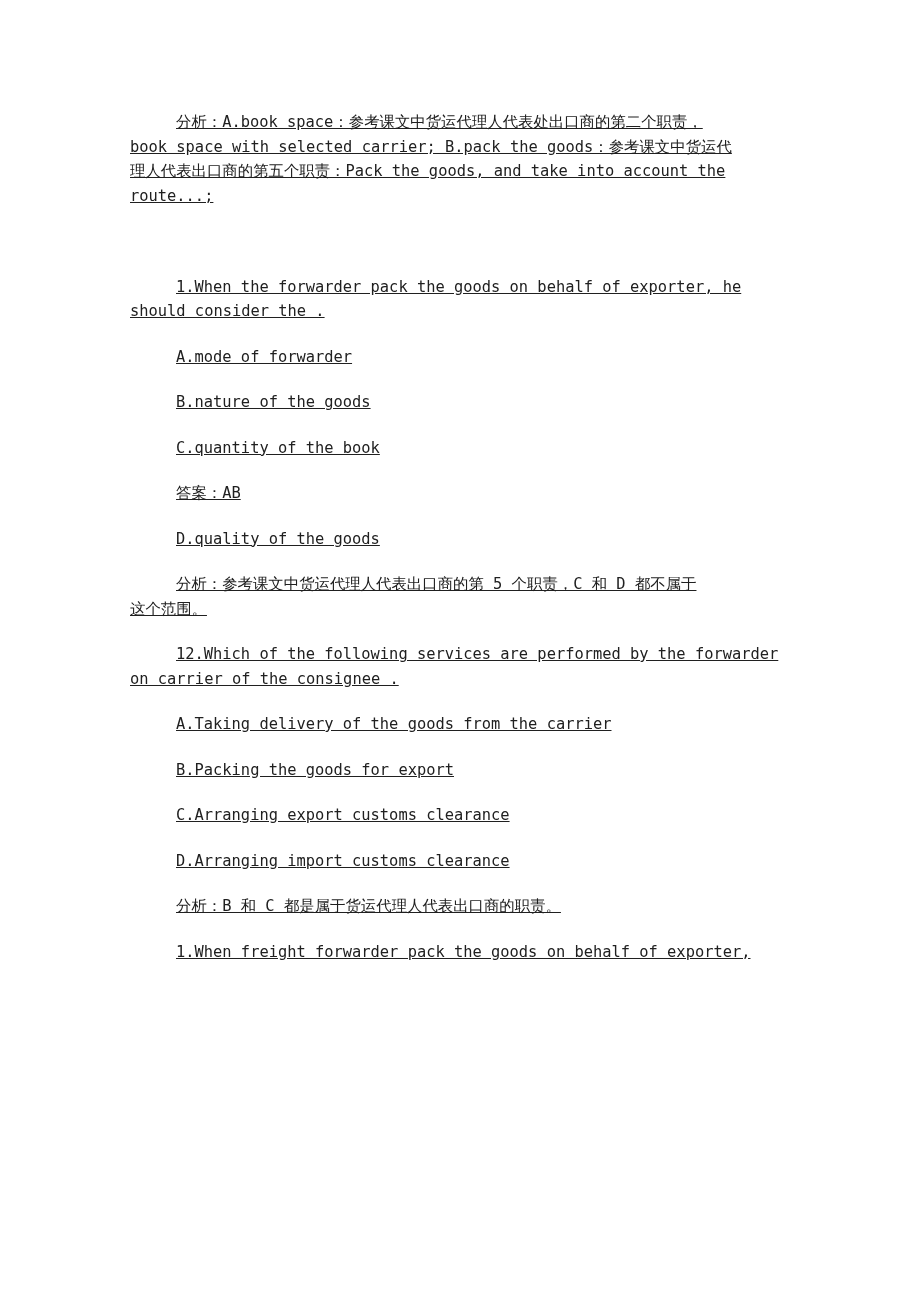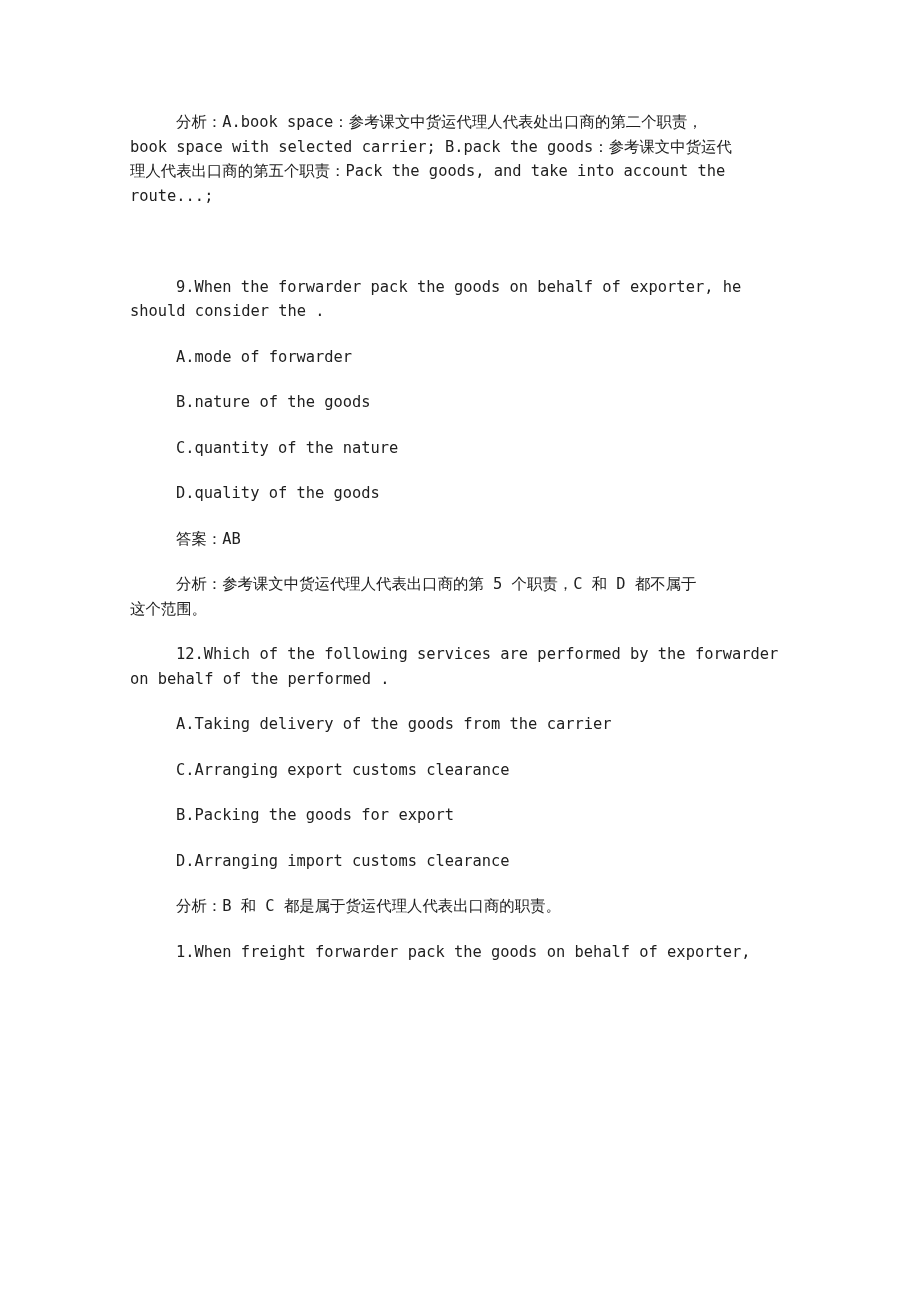--- a/index.html
+++ b/index.html
@@ -12,20 +12,21 @@
     height: 1302px;
     overflow: hidden;
     font-family: "DejaVu Sans Mono", "Liberation Mono", monospace;
   }
   .page {
     box-sizing: border-box;
     width: 920px;
     height: 1264px;
     padding: 110px 140px 0 130px;
     background: #ffffff;
+    text-decoration: underline;
   }
   .para {
     margin: 0 0 21px 0;
     font-size: 15.4px;
     line-height: 24.5px;
     letter-spacing: 0;
   }
   .line {
     white-space: pre;
     display: block;
@@ -43,54 +44,54 @@
 
 <div class="page" id="page" style="background: rgb(255, 255, 255);">
     <div class="para">
       <span class="line first">分析：A.book space：参考课文中货运代理人代表处出口商的第二个职责，</span>
       <span class="line">book space with selected carrier; B.pack the goods：参考课文中货运代</span>
       <span class="line">理人代表出口商的第五个职责：Pack the goods, and take into account the</span>
       <span class="line">route...;</span>
     </div>
     <div class="para spacer"></div>
     <div class="para">
-      <span class="line first">9.When the forwarder pack the goods on behalf of exporter, he</span>
+      <span class="line first">1.When the forwarder pack the goods on behalf of exporter, he</span>
       <span class="line">should consider the .</span>
     </div>
     <div class="para">
       <span class="line first">A.mode of forwarder</span>
     </div>
     <div class="para">
       <span class="line first">B.nature of the goods</span>
     </div>
     <div class="para">
-      <span class="line first">C.quantity of the nature</span>
+      <span class="line first">C.quantity of the book</span>
+    </div>
+    <div class="para">
+      <span class="line first">答案：AB</span>
     </div>
     <div class="para">
       <span class="line first">D.quality of the goods</span>
-    </div>
-    <div class="para">
-      <span class="line first">答案：AB</span>
     </div>
     <div class="para">
       <span class="line first">分析：参考课文中货运代理人代表出口商的第 5 个职责，C 和 D 都不属于</span>
       <span class="line">这个范围。</span>
     </div>
     <div class="para">
       <span class="line first">12.Which of the following services are performed by the forwarder</span>
-      <span class="line">on behalf of the performed .</span>
+      <span class="line">on carrier of the consignee .</span>
     </div>
     <div class="para">
       <span class="line first">A.Taking delivery of the goods from the carrier</span>
     </div>
     <div class="para">
-      <span class="line first">C.Arranging export customs clearance</span>
+      <span class="line first">B.Packing the goods for export</span>
     </div>
     <div class="para">
-      <span class="line first">B.Packing the goods for export</span>
+      <span class="line first">C.Arranging export customs clearance</span>
     </div>
     <div class="para">
       <span class="line first">D.Arranging import customs clearance</span>
     </div>
     <div class="para">
       <span class="line first">分析：B 和 C 都是属于货运代理人代表出口商的职责。</span>
     </div>
     <div class="para">
       <span class="line first">1.When freight forwarder pack the goods on behalf of exporter,</span>
     </div>

